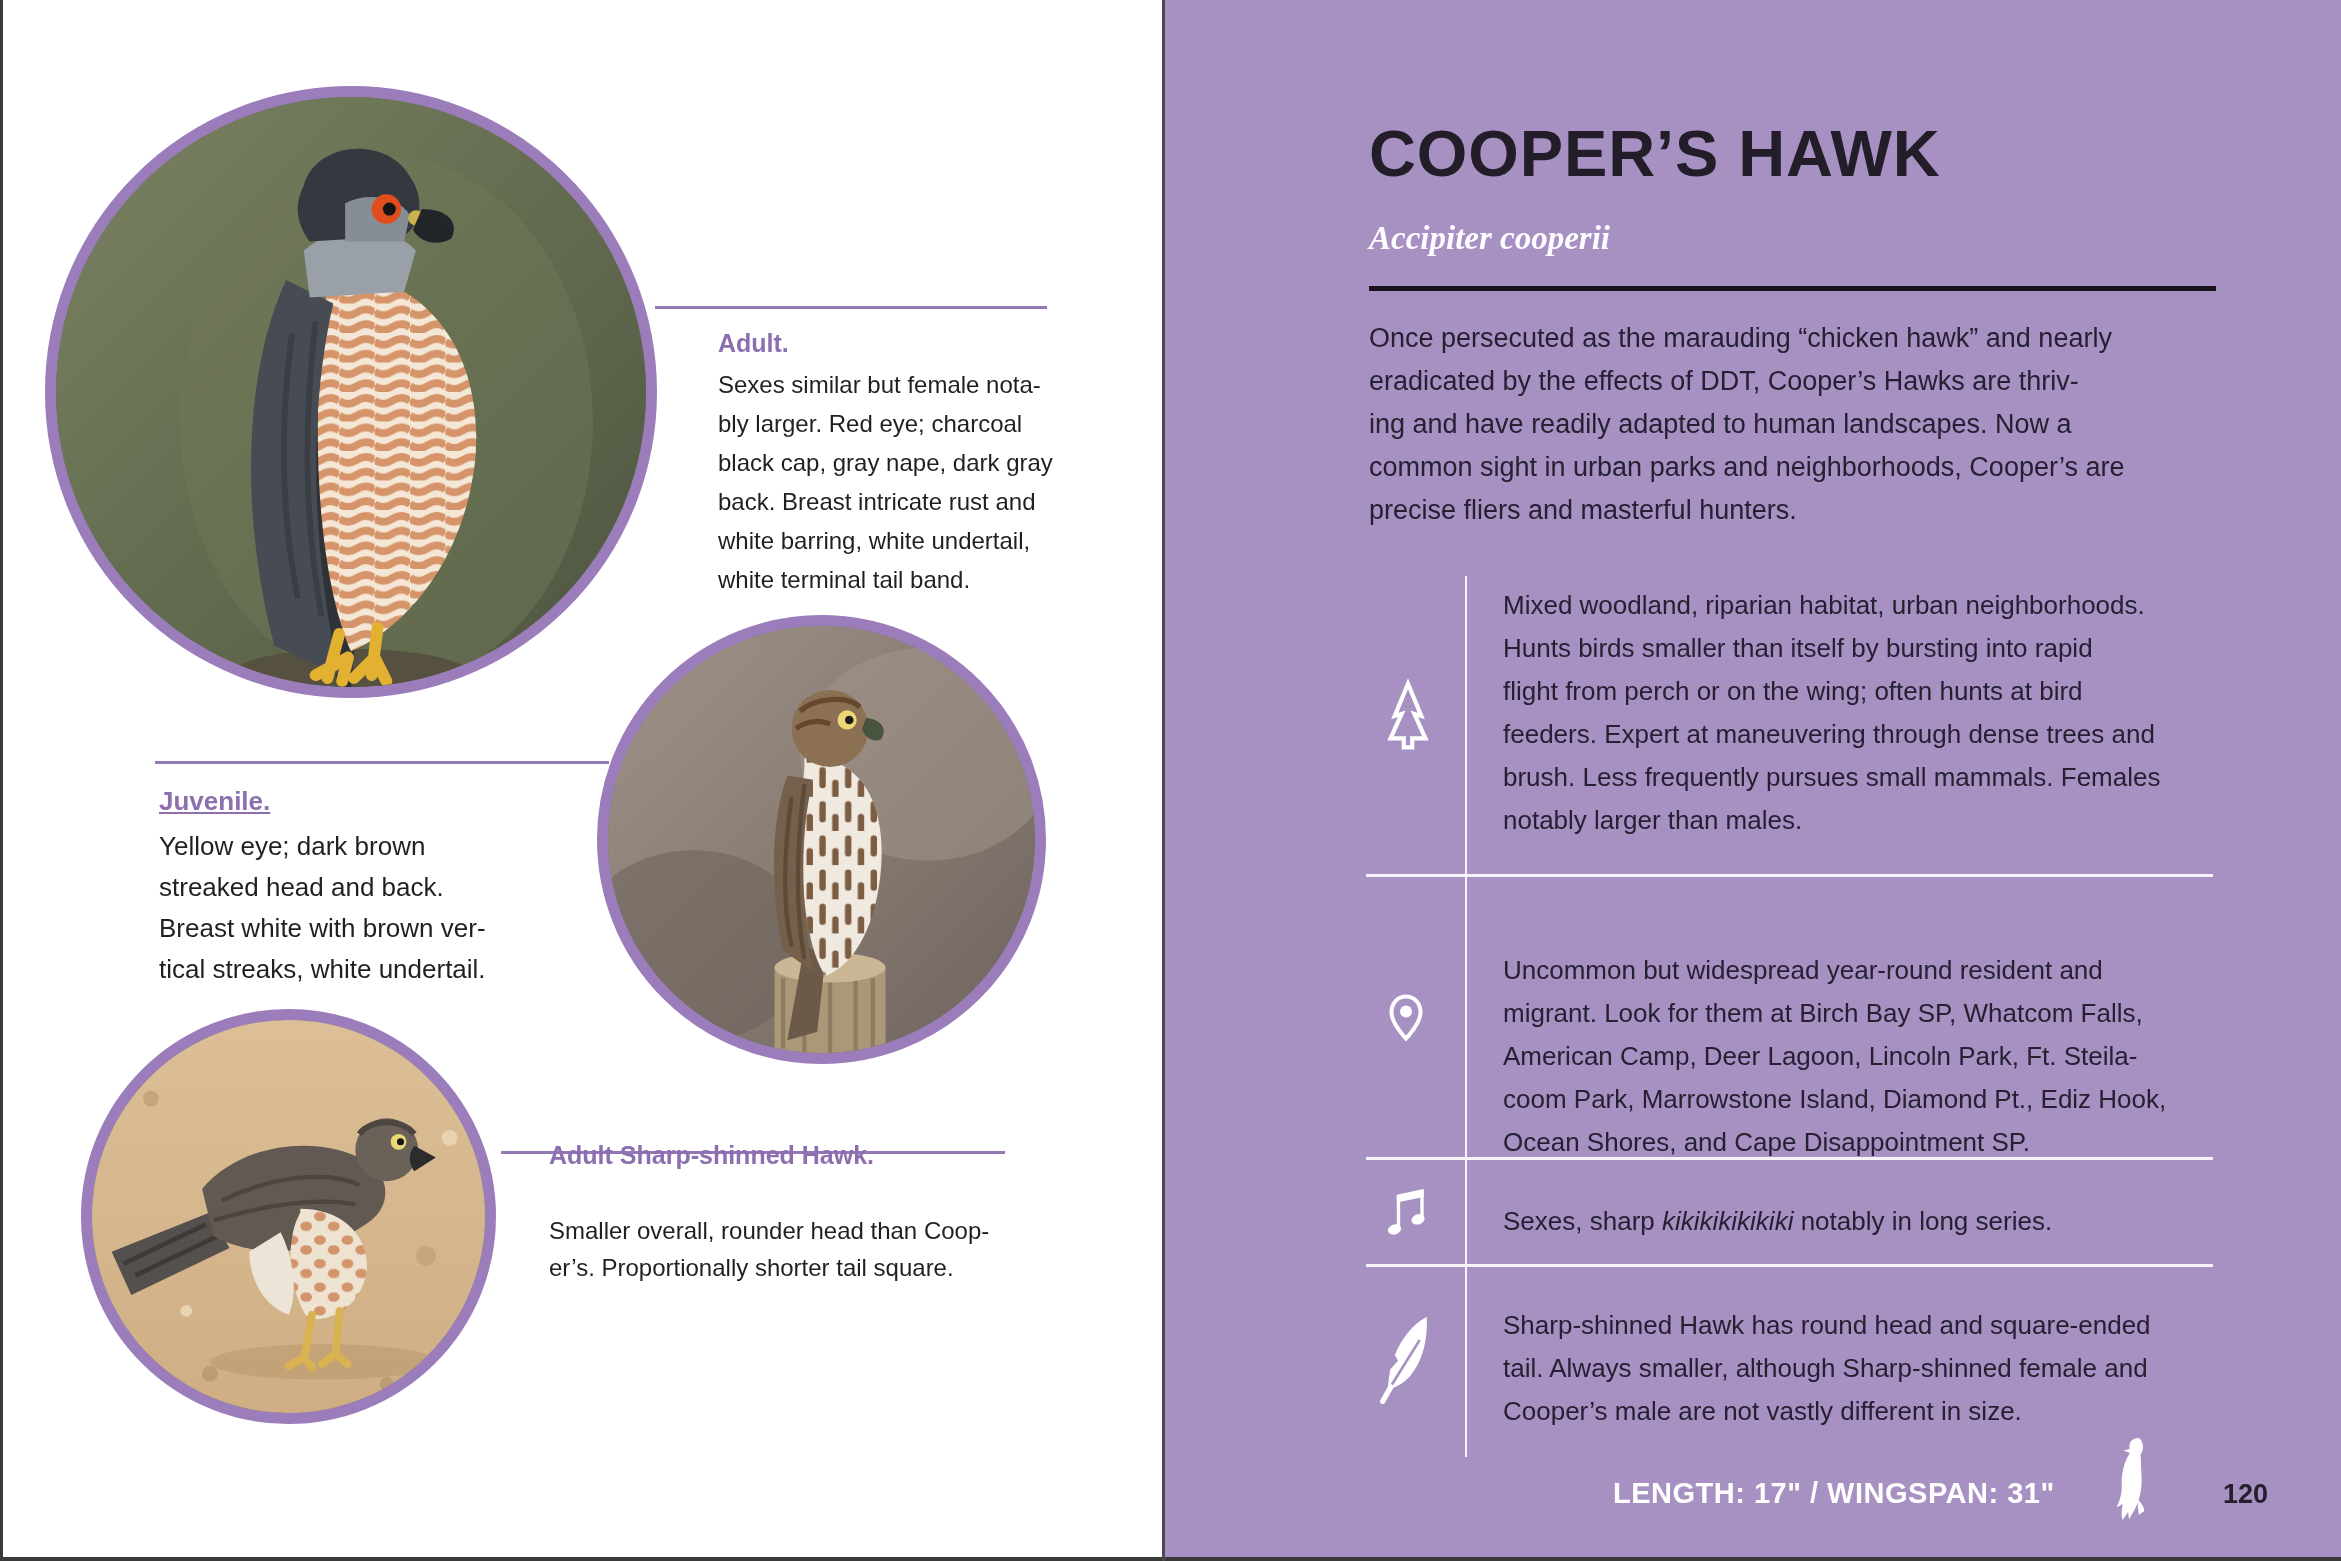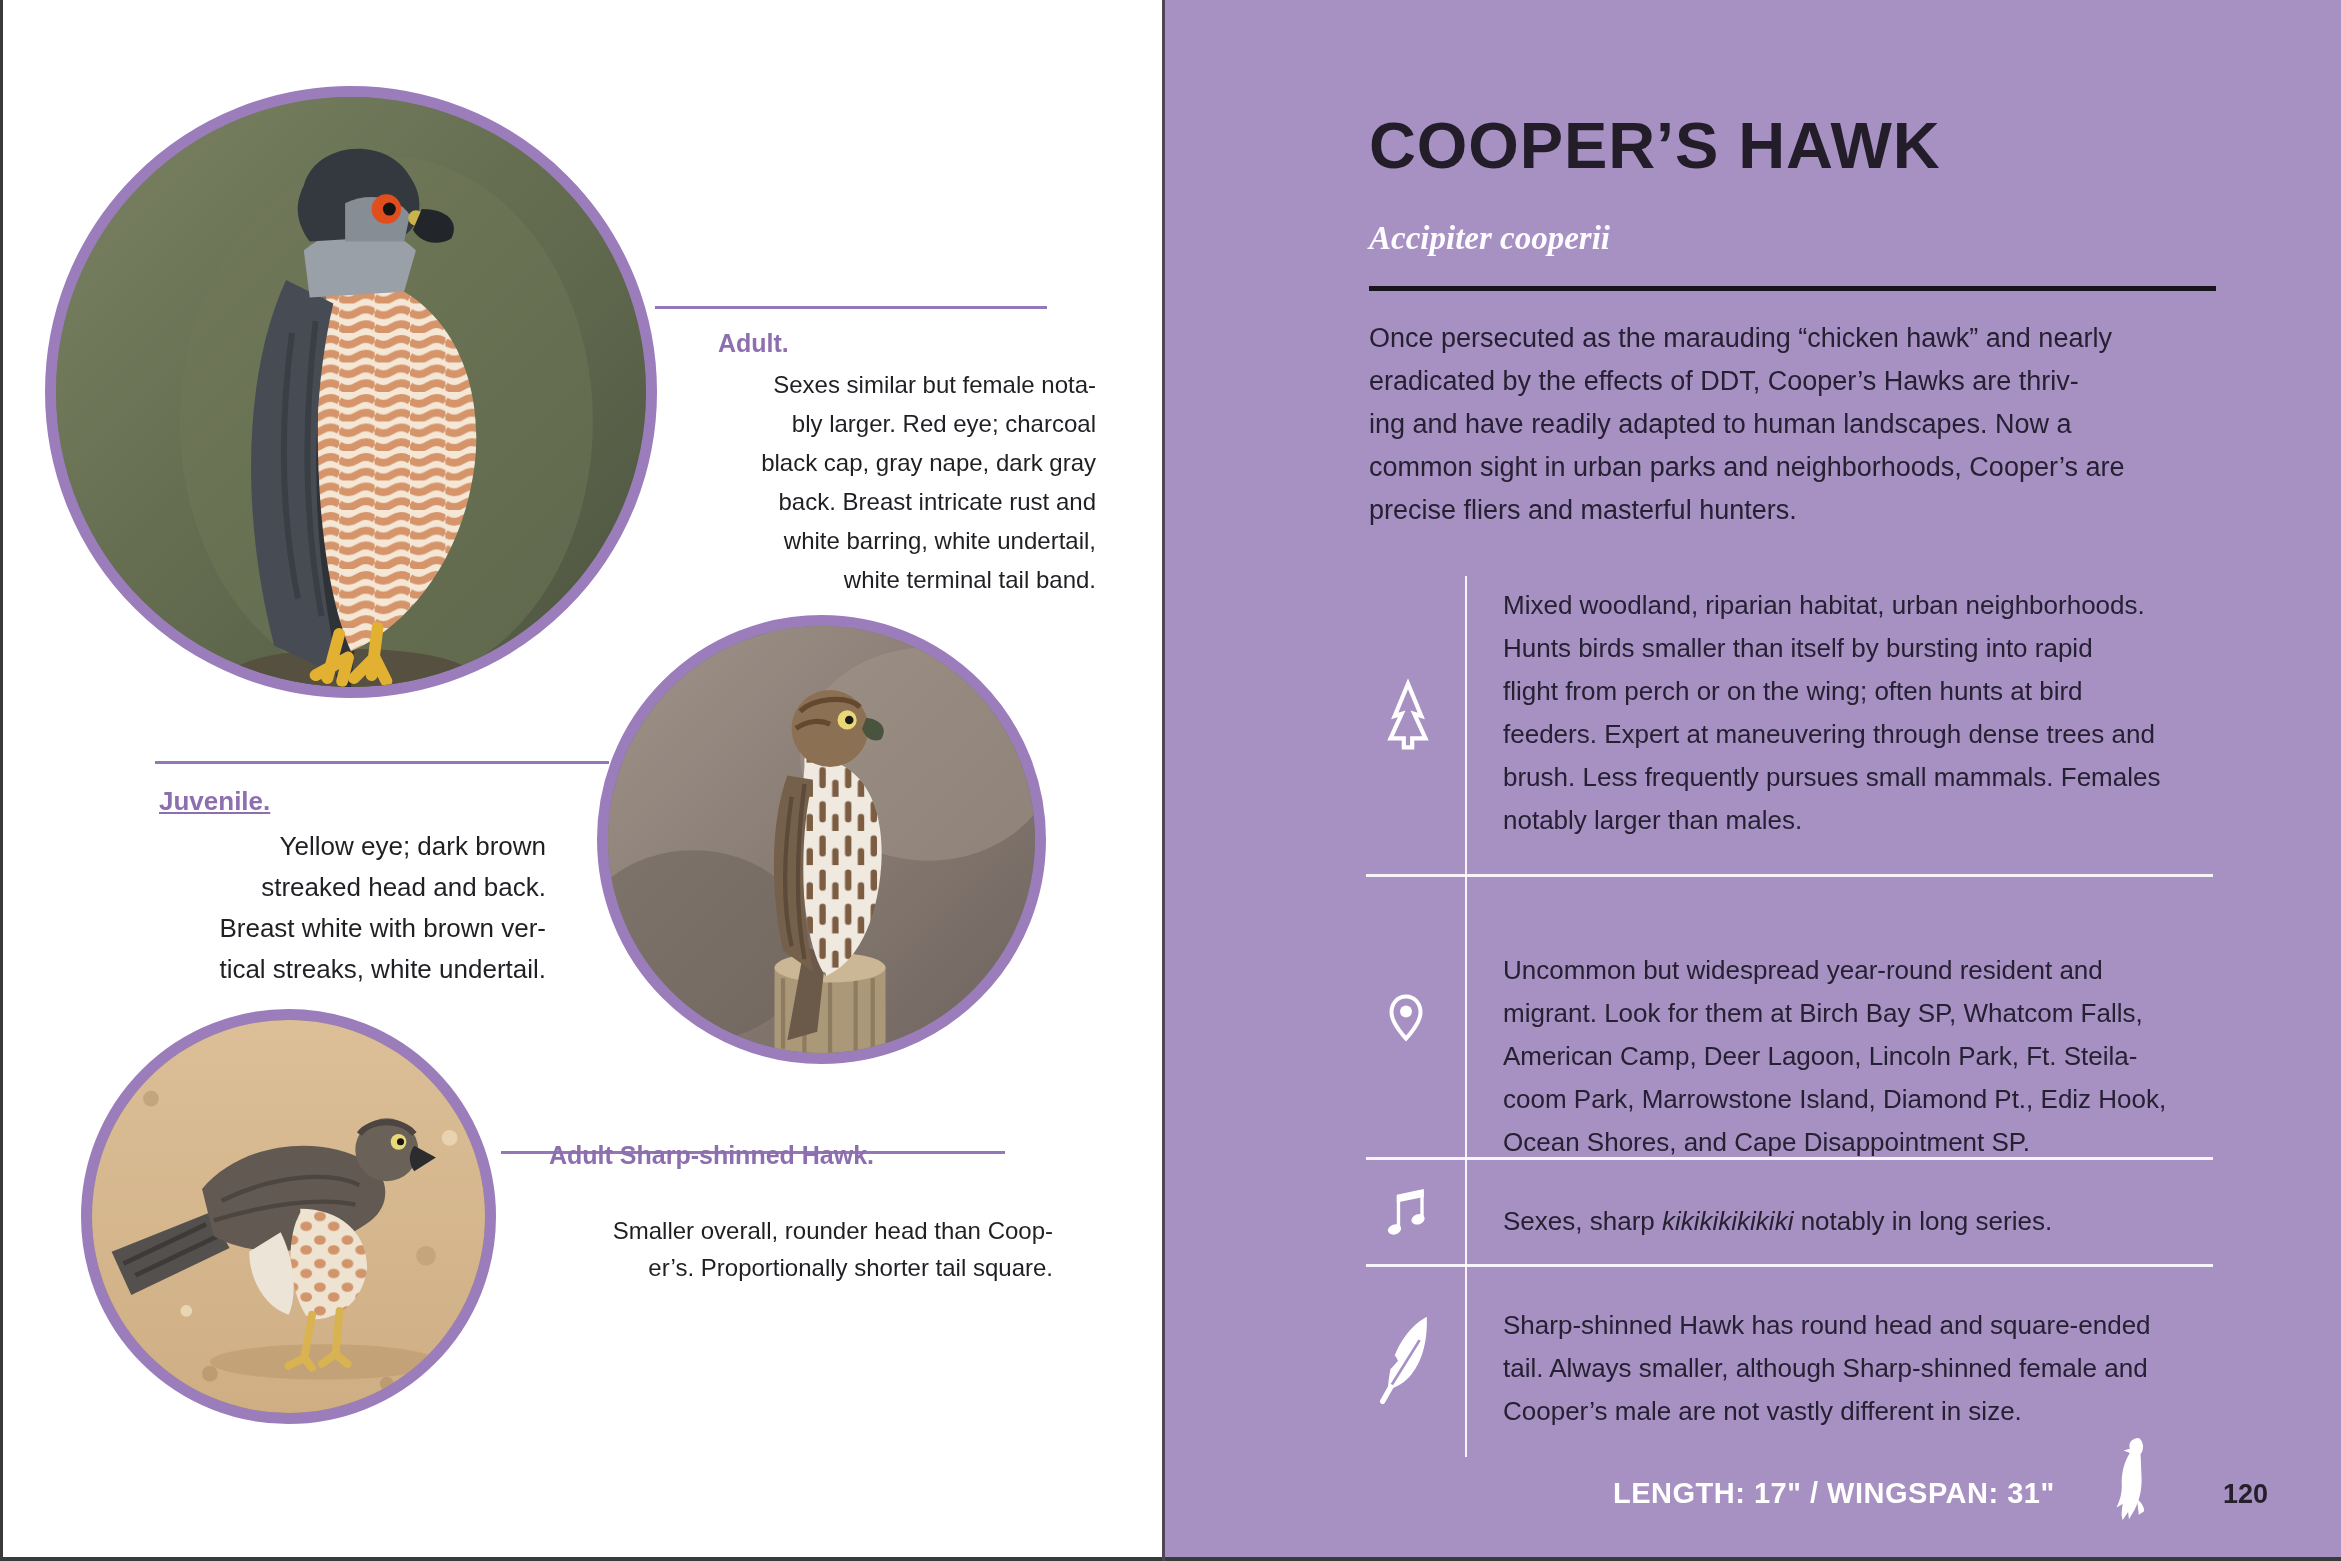--- a/index.html
+++ b/index.html
@@ -1,29 +1,29 @@
 <!DOCTYPE html>
 <html style="font-size:14.4px"><head>
 <meta charset="utf-8">
 <style>
   html,body{margin:0;padding:0;background:#e8e8e8;}
   .spread{position:relative;width:2342px;height:1561px;background:#ffffff;overflow:hidden;
           font-family:"Liberation Sans",sans-serif;}
   .abs{position:absolute;}
   
-  .page-left{left:0;top:0;width:1165px;height:1561px;background:#ffffff;text-align:right;}
+  .page-left{left:0;top:0;width:1165px;height:1561px;background:#ffffff;}
   .photo-circle{border:11.7px solid #9b7dbb;border-radius:50%;overflow:hidden;background:#777;}
   .photo-circle svg{display:block;width:100%;height:100%;}
   .conn-line{height:2.7px;background:#9377b6;}
   .ann-label{font-weight:bold;color:#8d6fb0;}
   .ann-text{color:#221f24;}
   .lines{white-space:pre-line;}
   
   .page-right{left:1165px;top:0;width:1177px;height:1561px;background:#a790c2;}
-  .title{font-weight:800;font-size:65px;line-height:1;color:#221d29;letter-spacing:0.9px;}
+  .title{font-weight:800;font-size:65px;line-height:1;color:#221d29;letter-spacing:0.9px;margin-top:8px;}
   .sci{font-family:"Liberation Serif",serif;font-style:italic;font-weight:600;
        font-size:33px;color:#fdfcff;}
   .title-rule{height:4.5px;background:#17141c;}
   .intro{font-size:27px;line-height:43px;color:#262033;}
   .sec-text{font-size:26px;line-height:43px;color:#262033;}
   .hsep{height:2.7px;background:rgba(255,255,255,0.9);}
   .vline{width:1.8px;background:rgba(255,255,255,0.9);}
   .voice-call{font-style:italic;}
   .footer-stats{font-weight:800;font-size:29px;color:#ffffff;letter-spacing:0.5px;}
   .page-num{font-weight:700;font-size:27px;color:#241f2b;}

